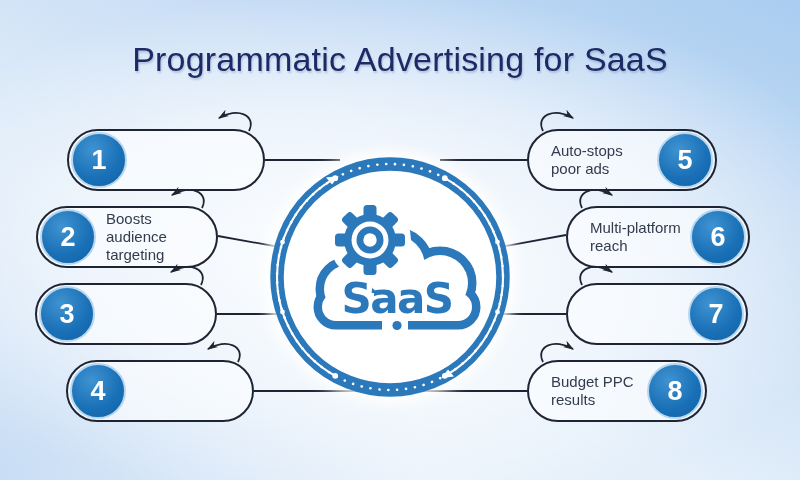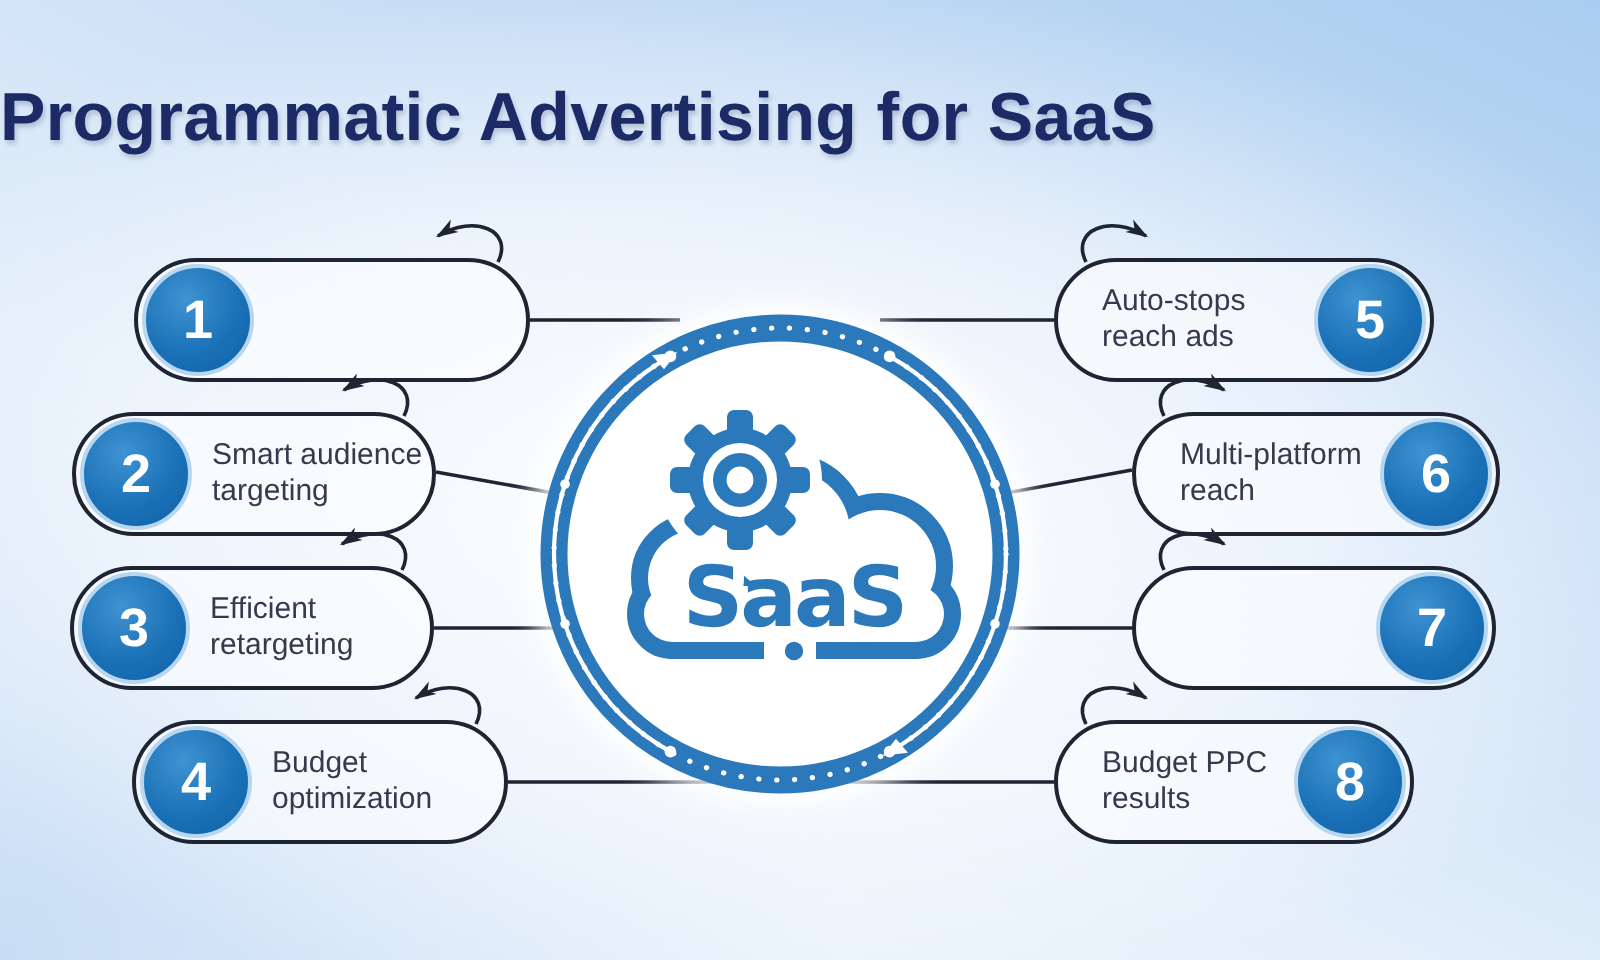--- a/index.html
+++ b/index.html
@@ -5,22 +5,22 @@
   html,body{margin:0;padding:0;}
   #canvas{
     position:relative;width:800px;height:480px;overflow:hidden;
     font-family:"Liberation Sans",sans-serif;
     background:
       radial-gradient(ellipse 90% 75% at 46% 52%, rgba(255,255,255,0.95) 0%, rgba(255,255,255,0.55) 42%, rgba(255,255,255,0) 72%),
       radial-gradient(circle at 0% 100%, rgba(150,190,235,0.45) 0%, rgba(150,190,235,0) 45%),
       linear-gradient(205deg,#a9cdf0 0%,#c6dcf5 30%,#e4effa 62%,#f2f7fd 100%);
   }
   #title{
-    position:absolute;top:40px;left:0;right:0;text-align:left;
-    font-size:34px;font-weight:700;color:#1c2a66;letter-spacing:0.2px;
+    position:absolute;top:40px;left:0;right:0;text-align:center;
+    font-size:34px;font-weight:400;color:#1c2a66;letter-spacing:0.2px;
     text-shadow:1px 2px 2px rgba(40,60,110,0.22);
   }
   svg.layer{position:absolute;left:0;top:0;pointer-events:none;}
   #connectors{z-index:1;}
   #emblem{z-index:2;}
   #curls{z-index:4;}
   .pill{
     position:absolute;height:62px;box-sizing:border-box;z-index:3;
     border:2px solid #1f2433;border-radius:33px;
     background:rgba(252,254,255,0.62);
@@ -129,34 +129,32 @@
 
       <text x="7" y="36" text-anchor="middle" font-family="DejaVu Sans, Liberation Sans, sans-serif" font-size="42" font-weight="bold" letter-spacing="-1.5" fill="#2b79ba">SaaS</text>
     </g>
   </svg>
 
   <div class="pill left" style="left:67px;top:129px;width:198px">
     <span class="badge">1</span>
   </div>
   <div class="pill left" style="left:36px;top:206px;width:182px">
     <span class="badge">2</span>
-    <div class="lbl" style="width:112px">Smart audience targeting</div>
+    <div class="lbl" style="width:112px">Boosts audience targeting</div>
   </div>
   <div class="pill left" style="left:35px;top:283px;width:182px">
     <span class="badge">3</span>
-    <div class="lbl" style="width:92px">Efficient retargeting</div>
   </div>
   <div class="pill left" style="left:66px;top:360px;width:188px">
     <span class="badge">4</span>
-    <div class="lbl" style="width:102px">Budget optimization</div>
   </div>
 
   <div class="pill right" style="left:527px;top:129px;width:190px">
     <span class="badge">5</span>
-    <div class="lbl" style="width:90px">Auto-stops reach ads</div>
+    <div class="lbl" style="width:90px">Auto-stops poor ads</div>
   </div>
   <div class="pill right" style="left:566px;top:206px;width:184px">
     <span class="badge">6</span>
     <div class="lbl" style="width:110px">Multi-platform reach</div>
   </div>
   <div class="pill right" style="left:566px;top:283px;width:182px">
     <span class="badge">7</span>
   </div>
   <div class="pill right" style="left:527px;top:360px;width:180px">
     <span class="badge">8</span>

